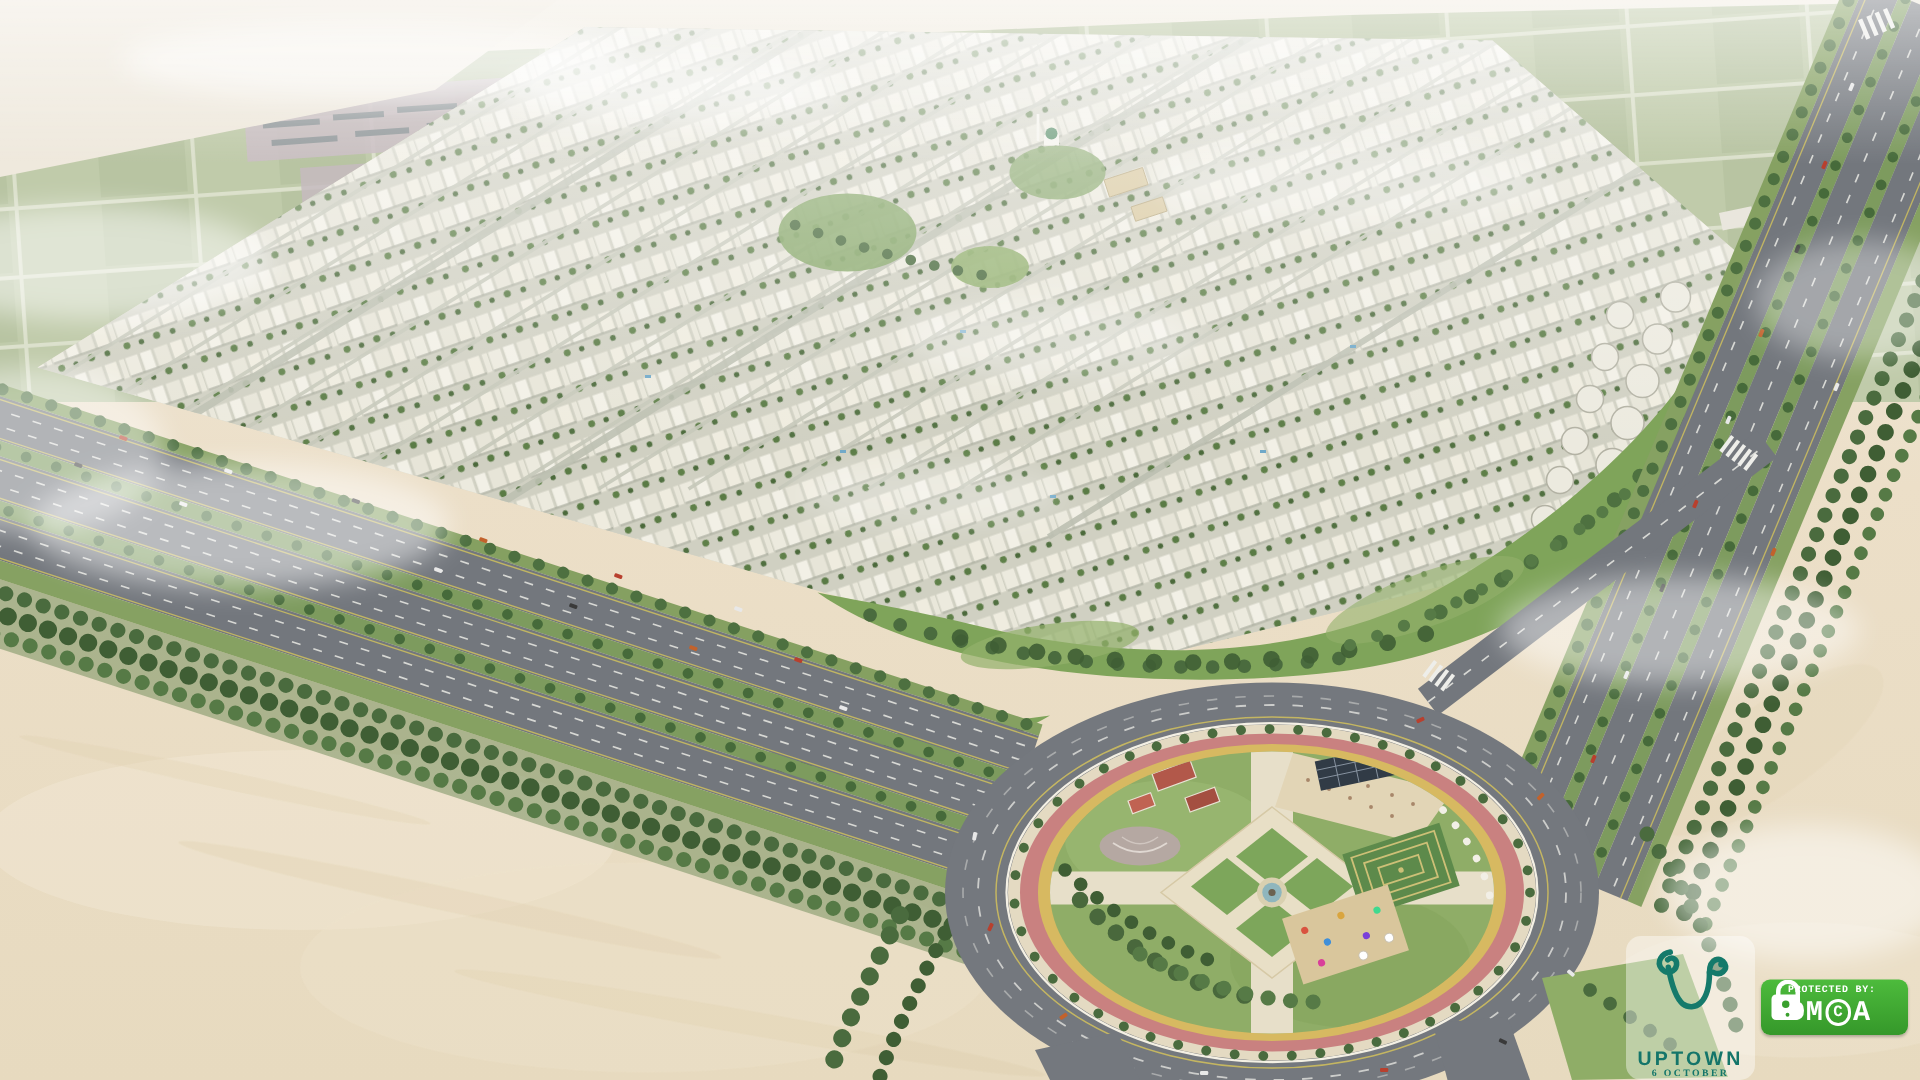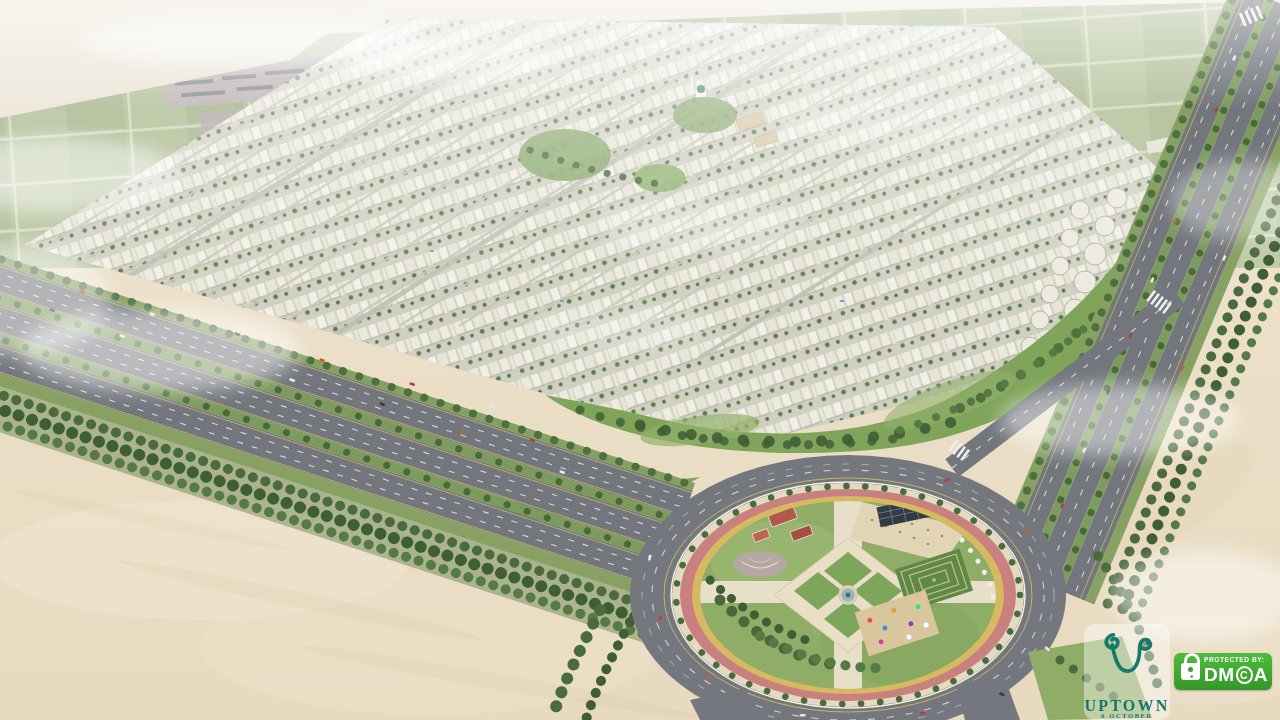--- a/index.html
+++ b/index.html
@@ -6,37 +6,37 @@
   .stage{position:relative;width:1280px;height:720px;overflow:hidden;
          font-family:"Liberation Sans",sans-serif;}
   .stage svg{display:block;}
 
   
   .logo-panel{position:absolute;left:1084px;top:624px;width:86px;height:96px;
     background:rgba(255,255,255,0.42);border-radius:10px;
     display:flex;flex-direction:column;align-items:center;justify-content:flex-start;
     padding-top:4px;box-sizing:border-box;}
   .logo-mark{width:58px;height:58px;}
-  .logo-brand{color:#14756a;font-family:Liberation Serif, serif;font-weight:700;
-    font-size:16px;letter-spacing:2.2px;line-height:12px;margin-top:18px;}
+  .logo-brand{color:#14756a;font-family:Liberation Sans, sans-serif;font-weight:700;
+    font-size:13px;letter-spacing:2.2px;line-height:12px;margin-top:18px;}
   .logo-sub{color:#14756a;font-family:"Liberation Serif",serif;font-weight:700;
     font-size:6.5px;letter-spacing:1.6px;line-height:8px;}
 
   
   .dmca{position:absolute;left:1174px;top:653px;width:98px;height:37px;
     background:linear-gradient(#4dbb3c,#35982a);border-radius:6px;
     box-shadow:0 1px 2px rgba(0,0,0,0.25);cursor:pointer;}
   .dmca .lock{position:absolute;left:7px;top:10px;width:19px;height:17px;
     background:#fff;border-radius:3px;}
   .dmca .lock::before{content:"";position:absolute;left:2.5px;top:-10px;
     width:10px;height:12px;border:3.2px solid #fff;border-bottom:none;
     border-radius:8px 8px 0 0;}
   .dmca .lock::after{content:"";position:absolute;left:7px;top:3.5px;width:5px;height:5px;
     background:#3aa02e;border-radius:50%;box-shadow:1.2px 7px 0 -1.2px #3aa02e;}
-  .dmca-text{position:absolute;left:30px;top:3px;width:64px;color:#fff;}
+  .dmca-text{position:absolute;left:18px;top:3px;width:64px;color:#fff;font-family:Liberation Mono, monospace;}
   .dmca .pby{font-size:6.6px;font-weight:700;letter-spacing:0.55px;line-height:8px;
     white-space:nowrap;}
   .dmca .brand{font-size:19px;font-weight:900;line-height:22px;letter-spacing:0.5px;
     display:flex;align-items:center;}
   .dmca .cc{display:inline-flex;align-items:center;justify-content:center;
     width:13.5px;height:13.5px;border:2.4px solid #fff;border-radius:50%;
     font-size:10.5px;font-weight:900;margin:0 1px;line-height:1;}
 </style>
 </head>
 <body>

